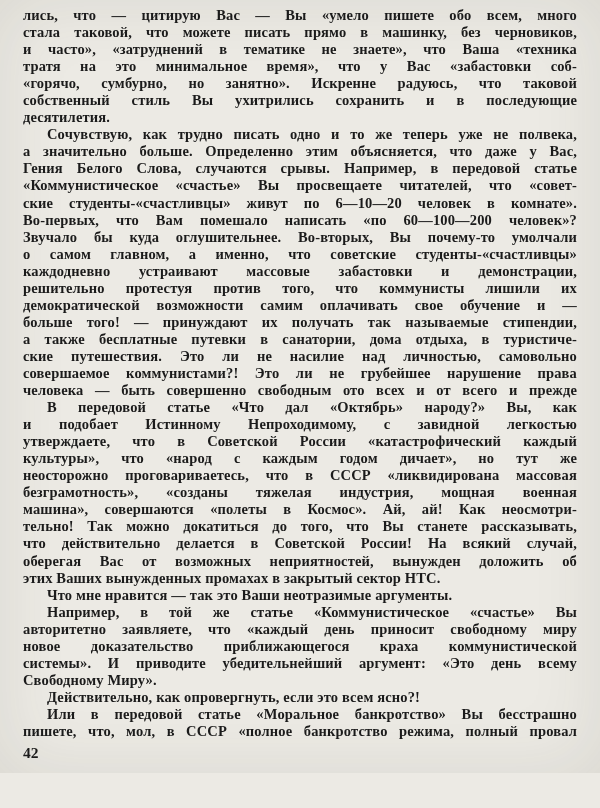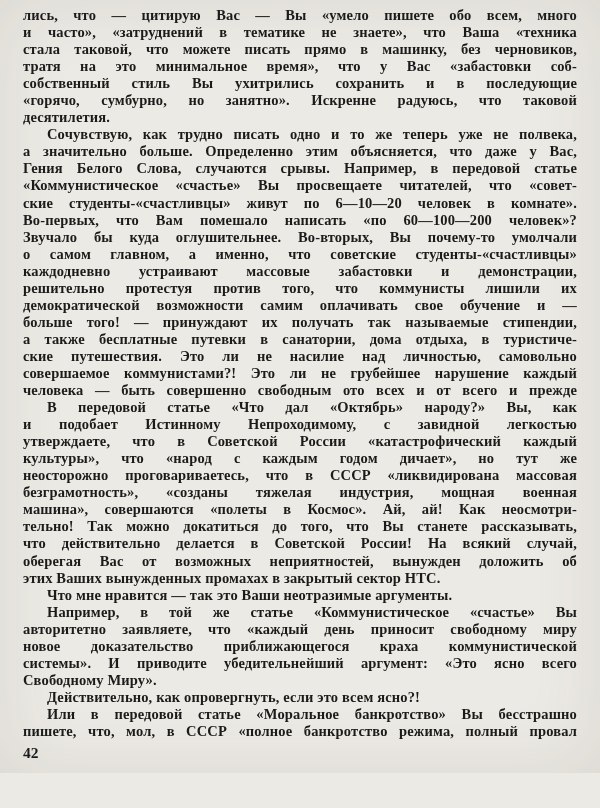--- a/index.html
+++ b/index.html
@@ -49,57 +49,57 @@
     font-size: 15.5px;
     font-weight: 700;
   }
 </style>
 </head>
 <body>
 
 <div class="page">
   <div class="text-block">
       <div class="line">лись, что — цитирую Вас — Вы «умело пишете обо всем, много</div>
+      <div class="line">стала таковой, что можете писать прямо в машинку, без черновиков,</div>
       <div class="line">и часто», «затруднений в тематике не знаете», что Ваша «техника</div>
-      <div class="line">стала таковой, что можете писать прямо в машинку, без черновиков,</div>
       <div class="line">тратя на это минимальное время», что у Вас «забастовки соб-</div>
+      <div class="line">«горячо, сумбурно, но занятно». Искренне радуюсь, что таковой</div>
       <div class="line">собственный стиль Вы ухитрились сохранить и в последующие</div>
-      <div class="line">«горячо, сумбурно, но занятно». Искренне радуюсь, что таковой</div>
       <div class="line last">десятилетия.</div>
       <div class="line indent">Сочувствую, как трудно писать одно и то же теперь уже не полвека,</div>
       <div class="line">а значительно больше. Определенно этим объясняется, что даже у Вас,</div>
       <div class="line">Гения Белого Слова, случаются срывы. Например, в передовой статье</div>
       <div class="line">«Коммунистическое «счастье» Вы просвещаете читателей, что «совет-</div>
       <div class="line">ские студенты-«счастливцы» живут по 6—10—20 человек в комнате».</div>
       <div class="line">Во-первых, что Вам помешало написать «по 60—100—200 человек»?</div>
       <div class="line">Звучало бы куда оглушительнее. Во-вторых, Вы почему-то умолчали</div>
       <div class="line">о самом главном, а именно, что советские студенты-«счастливцы»</div>
       <div class="line">каждодневно устраивают массовые забастовки и демонстрации,</div>
       <div class="line">решительно протестуя против того, что коммунисты лишили их</div>
       <div class="line">демократической возможности самим оплачивать свое обучение и —</div>
       <div class="line">больше того! — принуждают их получать так называемые стипендии,</div>
       <div class="line">а также бесплатные путевки в санатории, дома отдыха, в туристиче-</div>
       <div class="line">ские путешествия. Это ли не насилие над личностью, самовольно</div>
-      <div class="line">совершаемое коммунистами?! Это ли не грубейшее нарушение каждый</div>
+      <div class="line">совершаемое коммунистами?! Это ли не грубейшее нарушение права</div>
       <div class="line">человека — быть совершенно свободным ото всех и от всего и прежде</div>
       <div class="line indent">В передовой статье «Что дал «Октябрь» народу?» Вы, как</div>
       <div class="line">и подобает Истинному Непроходимому, с завидной легкостью</div>
       <div class="line">утверждаете, что в Советской России «катастрофический каждый</div>
       <div class="line">культуры», что «народ с каждым годом дичает», но тут же</div>
       <div class="line">неосторожно проговариваетесь, что в СССР «ликвидирована массовая</div>
       <div class="line">безграмотность», «созданы тяжелая индустрия, мощная военная</div>
       <div class="line">машина», совершаются «полеты в Космос». Ай, ай! Как неосмотри-</div>
       <div class="line">тельно! Так можно докатиться до того, что Вы станете рассказывать,</div>
       <div class="line">что действительно делается в Советской России! На всякий случай,</div>
       <div class="line">оберегая Вас от возможных неприятностей, вынужден доложить об</div>
       <div class="line last">этих Ваших вынужденных промахах в закрытый сектор НТС.</div>
       <div class="line indent last">Что мне нравится — так это Ваши неотразимые аргументы.</div>
       <div class="line indent">Например, в той же статье «Коммунистическое «счастье» Вы</div>
       <div class="line">авторитетно заявляете, что «каждый день приносит свободному миру</div>
       <div class="line">новое доказательство приближающегося краха коммунистической</div>
-      <div class="line">системы». И приводите убедительнейший аргумент: «Это ясно всего</div>
+      <div class="line">системы». И приводите убедительнейший аргумент: «Это день всему</div>
       <div class="line last">Свободному Миру».</div>
       <div class="line indent last">Действительно, как опровергнуть, если это всем ясно?!</div>
       <div class="line indent">Или в передовой статье «Моральное банкротство» Вы бесстрашно</div>
       <div class="line">пишете, что, мол, в СССР «полное банкротство режима, полный провал</div>
     </div>
   <div class="page-number">42</div>
 </div>
 
 </body></html>

